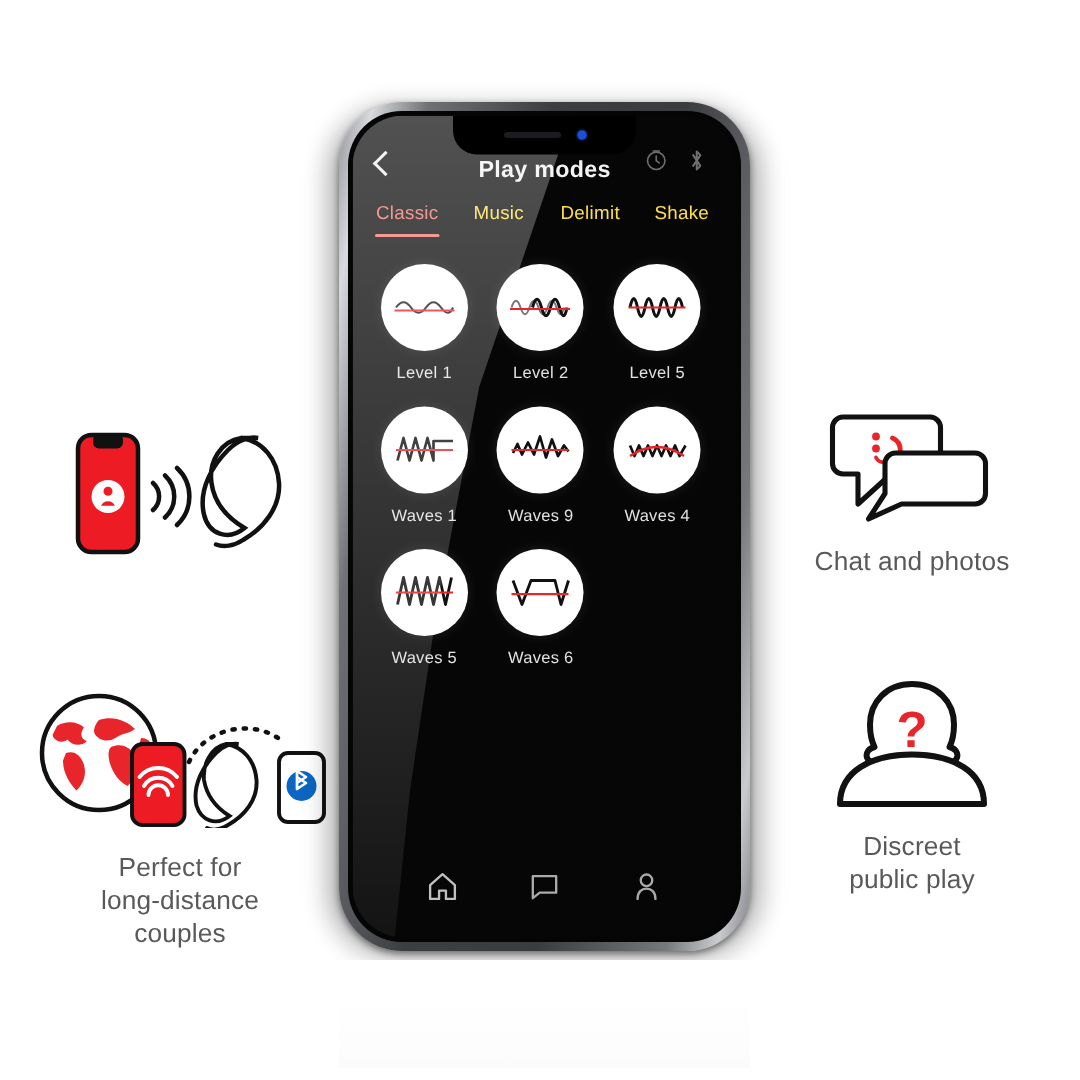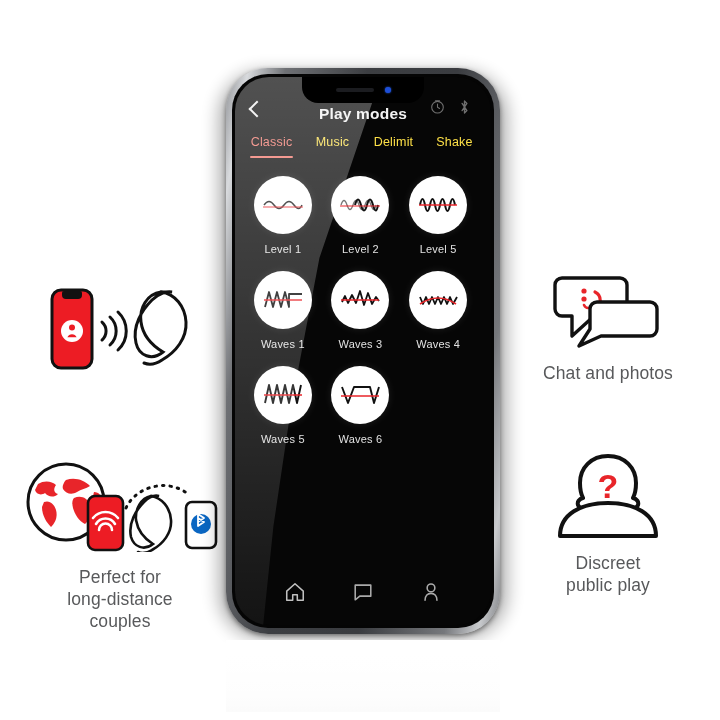--- a/index.html
+++ b/index.html
@@ -321,21 +321,21 @@
             </div>
 
 
             <div class="mode">
               <div class="mode-circle">
                 <svg width="46" height="30" viewBox="0 0 46 30">
                   <path d="M5 17 L8 11 L11 18 L15 10 L19 18 L23 6 L27 20 L31 8 L35 19 L39 12 L42 16" fill="none" stroke="#111" stroke-width="1.8" stroke-linejoin="round"></path>
                   <line x1="4" y1="15" x2="42" y2="15" stroke="#e8252a" stroke-width="1.3"></line>
                 </svg>
               </div>
-              <div class="mode-label">Waves 3</div>
+              <div class="mode-label">Waves 9</div>
             </div>
 
             <div class="mode">
               <div class="mode-circle">
                 <svg width="46" height="30" viewBox="0 0 46 30">
                   <path d="M5 12 L8 19 L11 12 L14 19 L17 12 L20 19 L23 12 L26 19 L29 12 L32 19 L35 12 L38 19 L42 12" fill="none" stroke="#111" stroke-width="1.8" stroke-linejoin="round"></path>
                   <path d="M5 19 Q23 7 41 19" fill="none" stroke="#e8252a" stroke-width="1.6"></path>
                 </svg>
               </div>
               <div class="mode-label">Waves 4</div>

